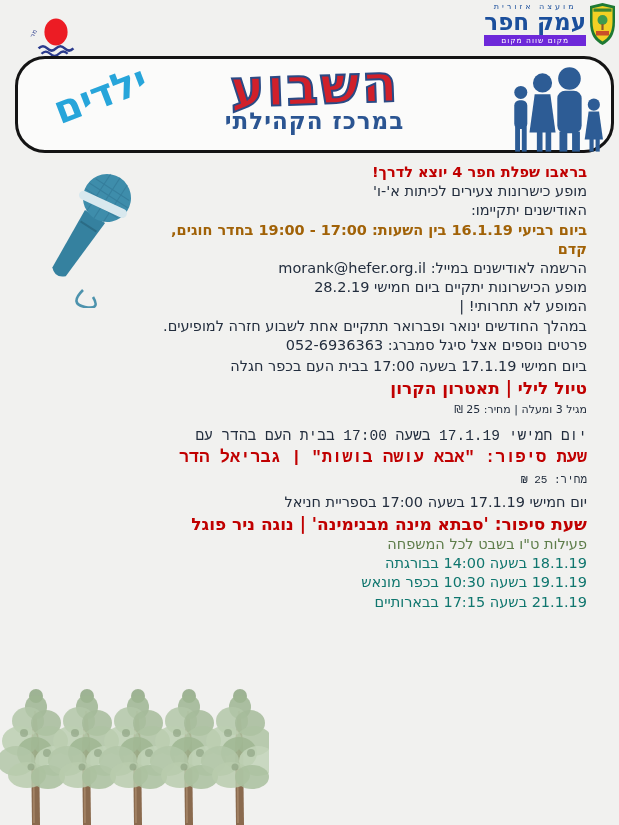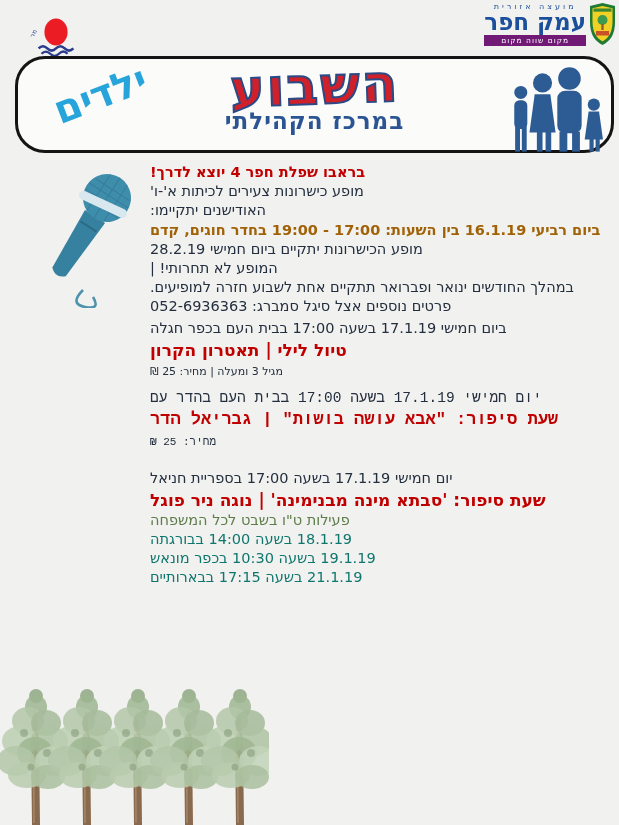--- a/index.html
+++ b/index.html
@@ -13,21 +13,21 @@
   }
   .page{position:relative;width:614px;height:825px;}
 
   
   .cc-logo{position:absolute;left:22px;top:2px;width:58px;height:60px;}
   .eh-logo{position:absolute;right:3px;top:2px;display:flex;flex-direction:row-reverse;align-items:flex-start;direction:ltr;}
   .eh-emblem{width:27px;height:44px;margin-left:3px;}
   .eh-text{display:flex;flex-direction:column;align-items:center;direction:rtl;}
   .eh-top{font-size:8px;letter-spacing:3px;color:#1b4f9c;white-space:nowrap;}
   .eh-name{font-size:23px;font-weight:bold;color:#1b4f9c;line-height:1.0;white-space:nowrap;}
-  .eh-slogan{font-size:7.5px;color:#ffffff;background:#701a75;padding:1px 5px;margin-top:1px;letter-spacing:1px;white-space:nowrap;align-self:stretch;text-align:center;}
+  .eh-slogan{font-size:7.5px;color:#ffffff;background:#6d28d9;padding:1px 5px;margin-top:1px;letter-spacing:1px;white-space:nowrap;align-self:stretch;text-align:center;}
 
   
   .banner{
     position:absolute;left:10px;top:56px;width:593px;height:91px;
     background:#fbfbfa;border:3px solid #141414;border-radius:30px;
   }
   .banner-center{position:absolute;left:140px;right:140px;top:0;text-align:center;}
   .shavua{
     display:inline-block;
     font-size:52px;font-weight:bold;color:#d0202a;line-height:1.05;
@@ -43,34 +43,34 @@
     transform:rotate(-21deg);
     font-size:39px;font-weight:bold;color:#27a5da;line-height:1;
   }
   .family-icon{position:absolute;right:5px;top:4px;width:100px;height:92px;}
 
   
   .mic{position:absolute;left:40px;top:168px;width:108px;height:140px;}
 
   
   .content{
-    position:absolute;top:163px;right:18px;left:145px;
-    text-align:left;color:#232e3e;direction:rtl;
+    position:absolute;top:163px;right:32px;left:145px;
+    text-align:right;color:#232e3e;direction:rtl;
   }
   .content p{margin:0;font-size:14.5px;line-height:19.2px;}
   .red-heading{color:#c00000;font-weight:bold;font-size:15.5px;}
   .navy-bold{font-weight:bold;color:#a16207;}
 
   .event{margin-top:0;}
   .event .when{font-size:14.5px;line-height:22px;}
   .event .title{color:#c00000;font-weight:bold;font-size:17px;line-height:22px;}
   .event .details{font-size:11px;line-height:22px;}
   .mt-ev1{}
   .mt-ev2{margin-top:4px;font-family:Liberation Mono, monospace;}
-  .mt-ev3{margin-top:14px;}
+  .mt-ev3{}
 
   .tu-title{color:#5e7d4a;font-size:21px;line-height:30px;margin-top:24px;font-weight:normal;}
   .tu-item{color:#0f766e;font-size:17px;line-height:25.5px;}
 
   
   .trees{position:absolute;left:-14px;bottom:0;width:278px;height:142px;}
 </style>
 </head>
 <body>
 
@@ -154,20 +154,21 @@
       <rect x="36" y="33" width="52" height="9" rx="4.5" fill="#d8e8ee" transform="rotate(-8 62 37)"></rect>
     </g>
     <path d="M38 122 q-14 14 2 17 q16 3 8 -10" stroke="#4d93ad" stroke-width="2.6" fill="none"></path>
   </svg>
 
   <div class="content">
     <p class="red-heading">בראבו שפלת חפר 4 יוצא לדרך!</p>
     <p>מופע כישרונות צעירים לכיתות א'-ו'</p>
     <p>האודישנים יתקיימו:</p>
     <p class="navy-bold">ביום רביעי 16.1.19 בין השעות: 17:00 - 19:00 בחדר חוגים, קדם</p>
+    <p>הרשמה לאודישנים במייל: morank@hefer.org.il</p>
     <p>מופע הכישרונות יתקיים ביום חמישי 28.2.19</p>
     <p>המופע לא תחרותי! |</p>
     <p>במהלך החודשים ינואר ופברואר תתקיים אחת לשבוע חזרה למופיעים.</p>
     <p>פרטים נוספים אצל סיגל סמברג: 052-6936363</p>
 
     <div class="event mt-ev1">
       <p class="when">ביום חמישי 17.1.19 בשעה 17:00 בבית העם בכפר חגלה</p>
       <p class="title">טיול לילי | תאטרון הקרון</p>
       <p class="details">מגיל 3 ומעלה | מחיר: 25 ₪</p>
     </div>

